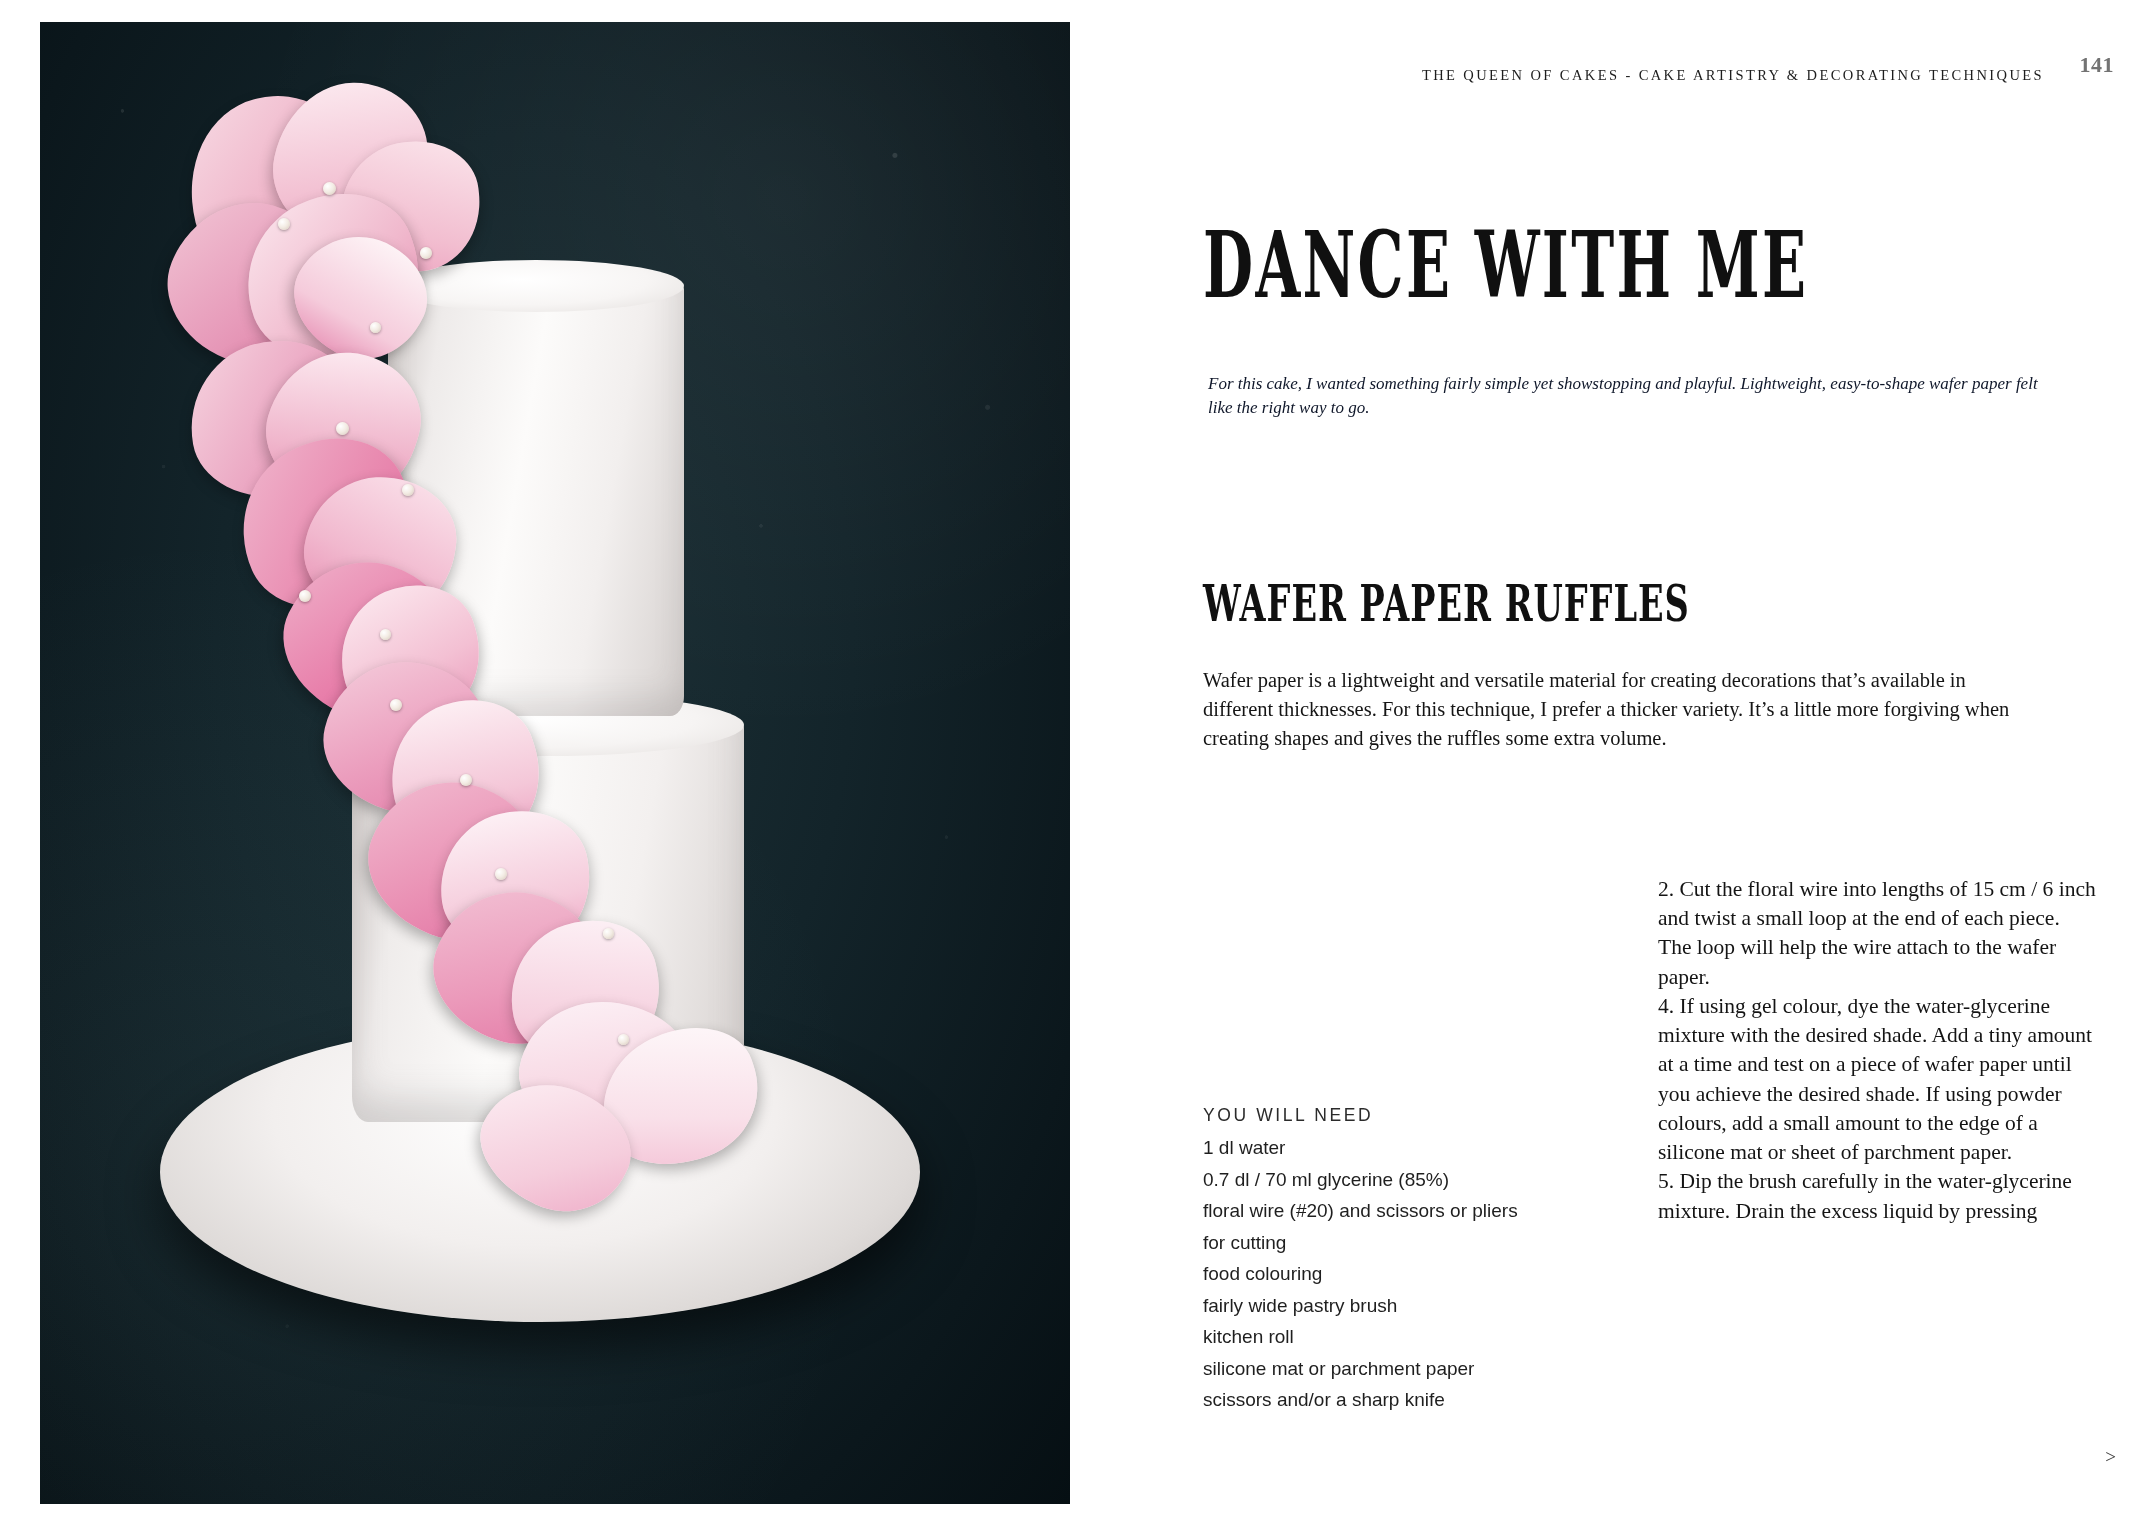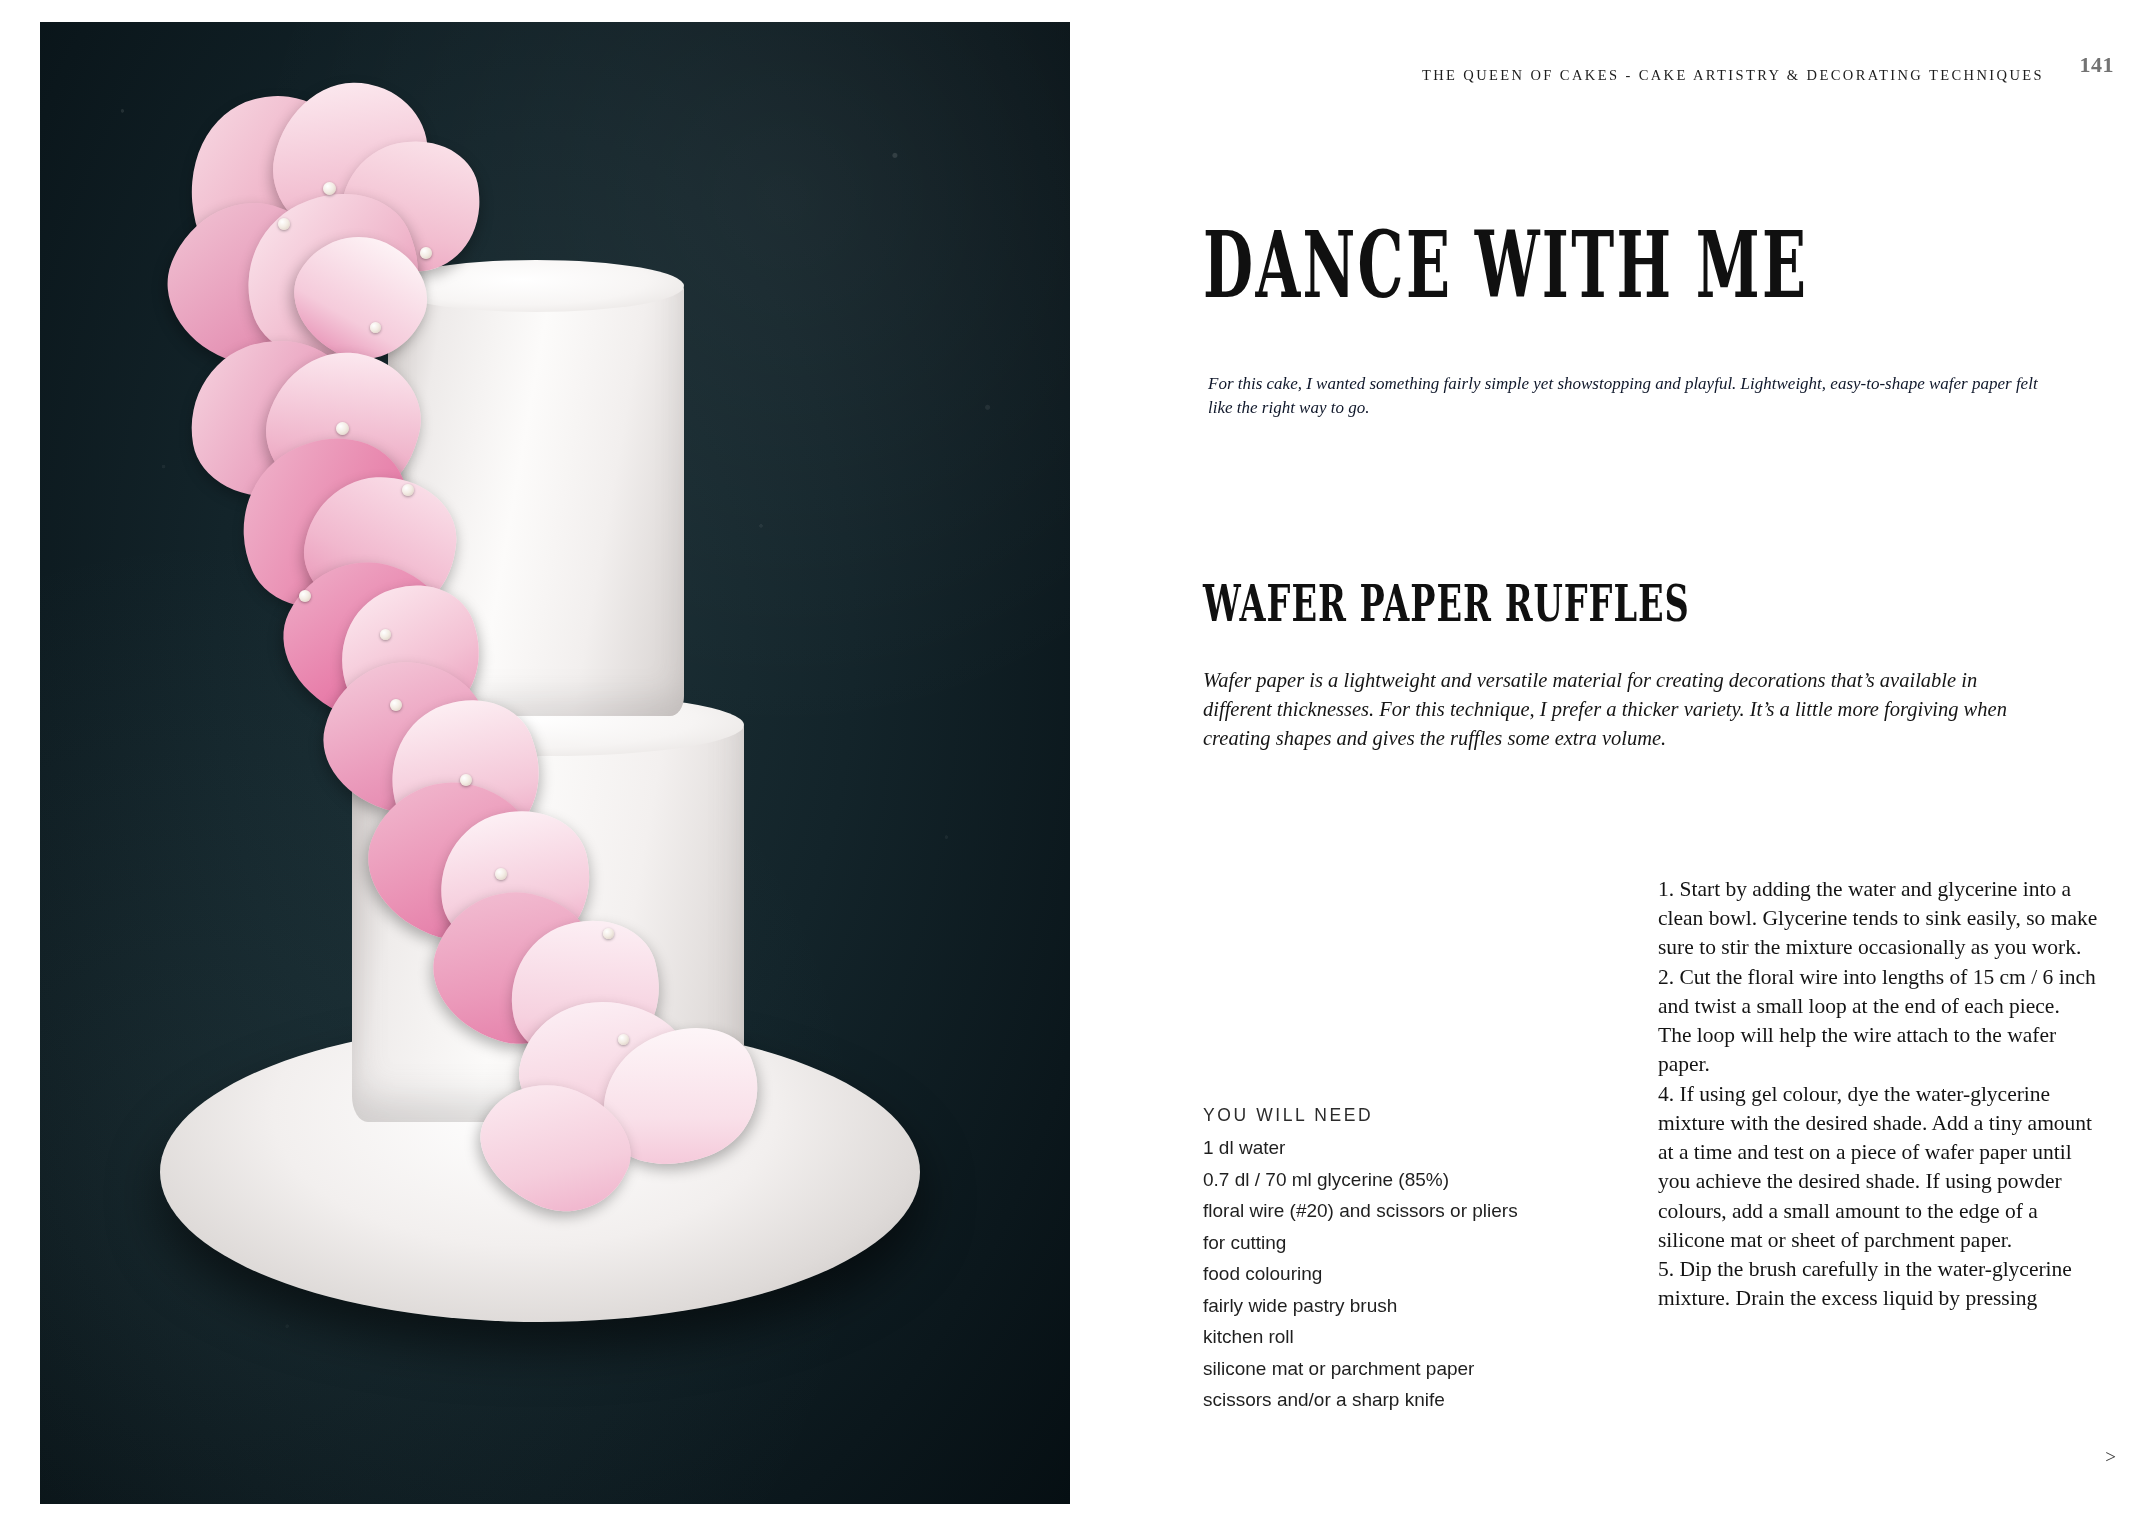--- a/index.html
+++ b/index.html
@@ -202,21 +202,20 @@
     transform-origin: left top;
     white-space: nowrap;
   }
 
   .subintro {
     position: absolute;
     left: 133px;
     top: 645px;
     width: 818px;
     font-family: "Liberation Serif", serif;
-    font-style: italic;
     font-size: 20.5px;
     line-height: 1.42;
     color: #151515;
   }
 
   .need-block {
     position: absolute;
     left: 133px;
     top: 1105px;
     width: 380px;
@@ -341,21 +340,20 @@
         <li>for cutting</li>
         <li>food colouring</li>
         <li>fairly wide pastry brush</li>
         <li>kitchen roll</li>
         <li>silicone mat or parchment paper</li>
         <li>scissors and/or a sharp knife</li>
       </ul>
     </div>
 
     <div class="steps">
-      <p>1. Start by adding the water and glycerine into a clean bowl. Glycerine tends to sink easily, so make sure to stir the mixture occasionally as you work.</p>
       <p>2. Cut the floral wire into lengths of 15 cm / 6 inch and twist a small loop at the end of each piece. The loop will help the wire attach to the wafer paper.</p>
       <p>4. If using gel colour, dye the water-glycerine mixture with the desired shade. Add a tiny amount at a time and test on a piece of wafer paper until you achieve the desired shade. If using powder colours, add a small amount to the edge of a silicone mat or sheet of parchment paper.</p>
       <p>5. Dip the brush carefully in the water-glycerine mixture. Drain the excess liquid by pressing</p>
     </div>
 
     <div class="next-arrow">&gt;</div>
   </div>
 </div>
 
 </body></html>

